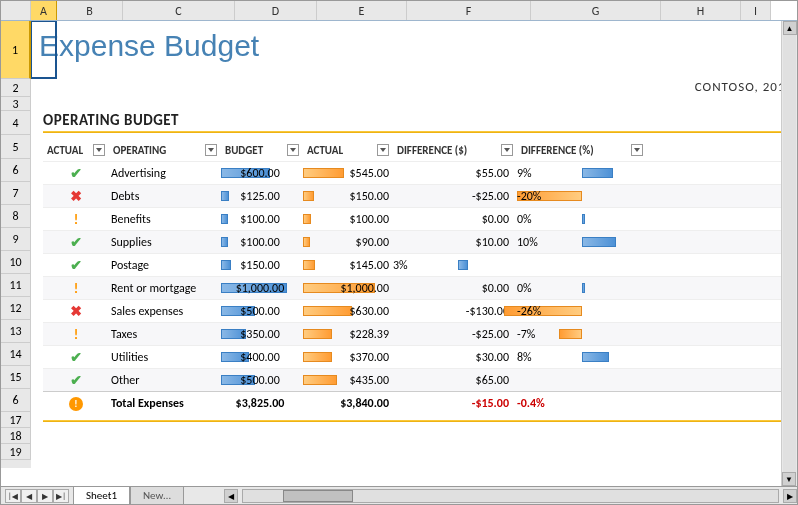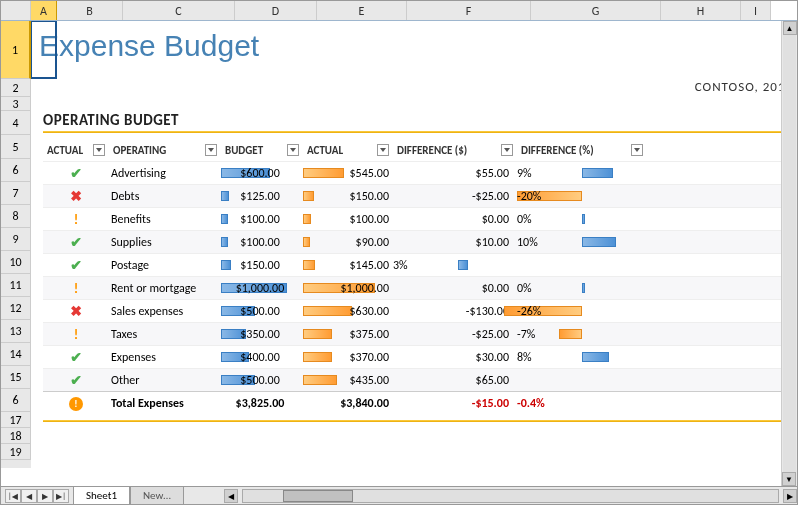--- a/index.html
+++ b/index.html
@@ -189,27 +189,27 @@
             <div class="c-op">Sales expenses</div>
             <div class="c-budget"><div class="bar blue" style="width:42%"></div><span class="val">$500.00</span></div>
             <div class="c-actual"><div class="bar orange" style="width:54%"></div><span class="val">$630.00</span></div>
             <div class="c-diff">-$130.00</div>
             <div class="c-pct"><div class="pct-bar neg" style="width:60%"></div><span class="val">-26%</span></div>
           </div>
           <div class="tr">
             <div class="c-status"><span class="stat-warn">!</span></div>
             <div class="c-op">Taxes</div>
             <div class="c-budget"><div class="bar blue" style="width:30%"></div><span class="val">$350.00</span></div>
-            <div class="c-actual"><div class="bar orange" style="width:32%"></div><span class="val">$375.00</span></div>
+            <div class="c-actual"><div class="bar orange" style="width:32%"></div><span class="val">$228.39</span></div>
             <div class="c-diff">-$25.00</div>
             <div class="c-pct"><div class="pct-bar neg" style="width:18%"></div><span class="val">-7%</span></div>
           </div>
           <div class="tr">
             <div class="c-status"><span class="stat-check">✔</span></div>
-            <div class="c-op">Expenses</div>
+            <div class="c-op">Utilities</div>
             <div class="c-budget"><div class="bar blue" style="width:34%"></div><span class="val">$400.00</span></div>
             <div class="c-actual"><div class="bar orange" style="width:32%"></div><span class="val">$370.00</span></div>
             <div class="c-diff">$30.00</div>
             <div class="c-pct"><div class="pct-bar pos" style="width:21%"></div><span class="val">8%</span></div>
           </div>
           <div class="tr">
             <div class="c-status"><span class="stat-check">✔</span></div>
             <div class="c-op">Other</div>
             <div class="c-budget"><div class="bar blue" style="width:42%"></div><span class="val">$500.00</span></div>
             <div class="c-actual"><div class="bar orange" style="width:38%"></div><span class="val">$435.00</span></div>

